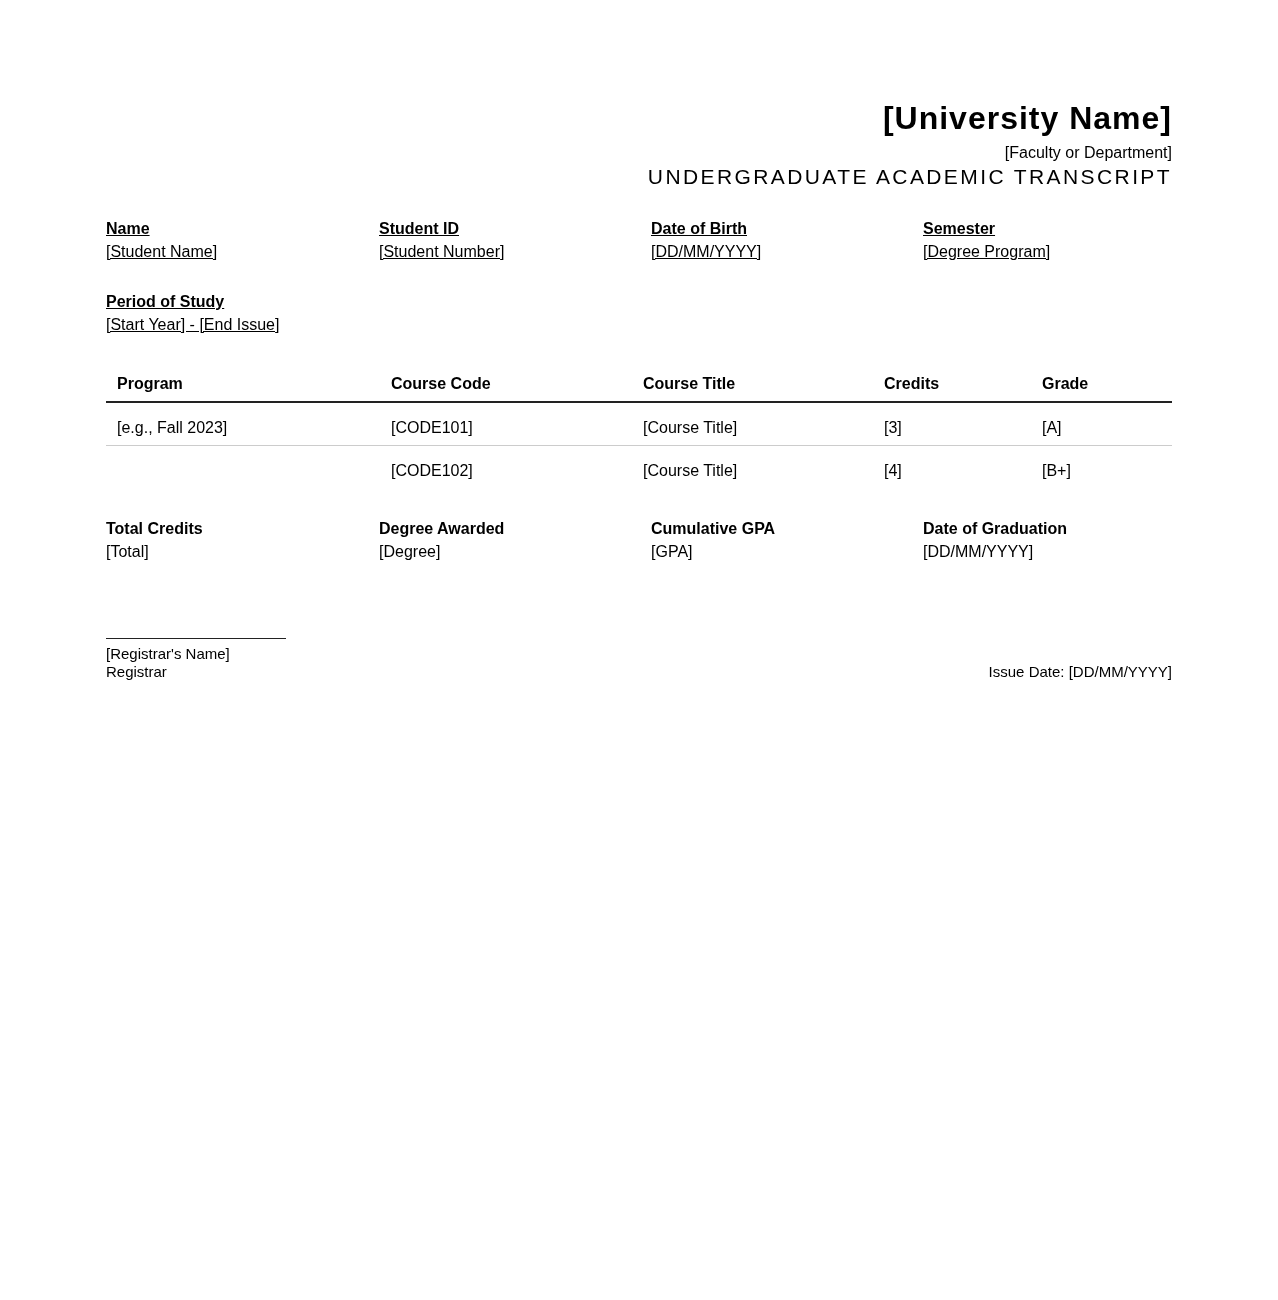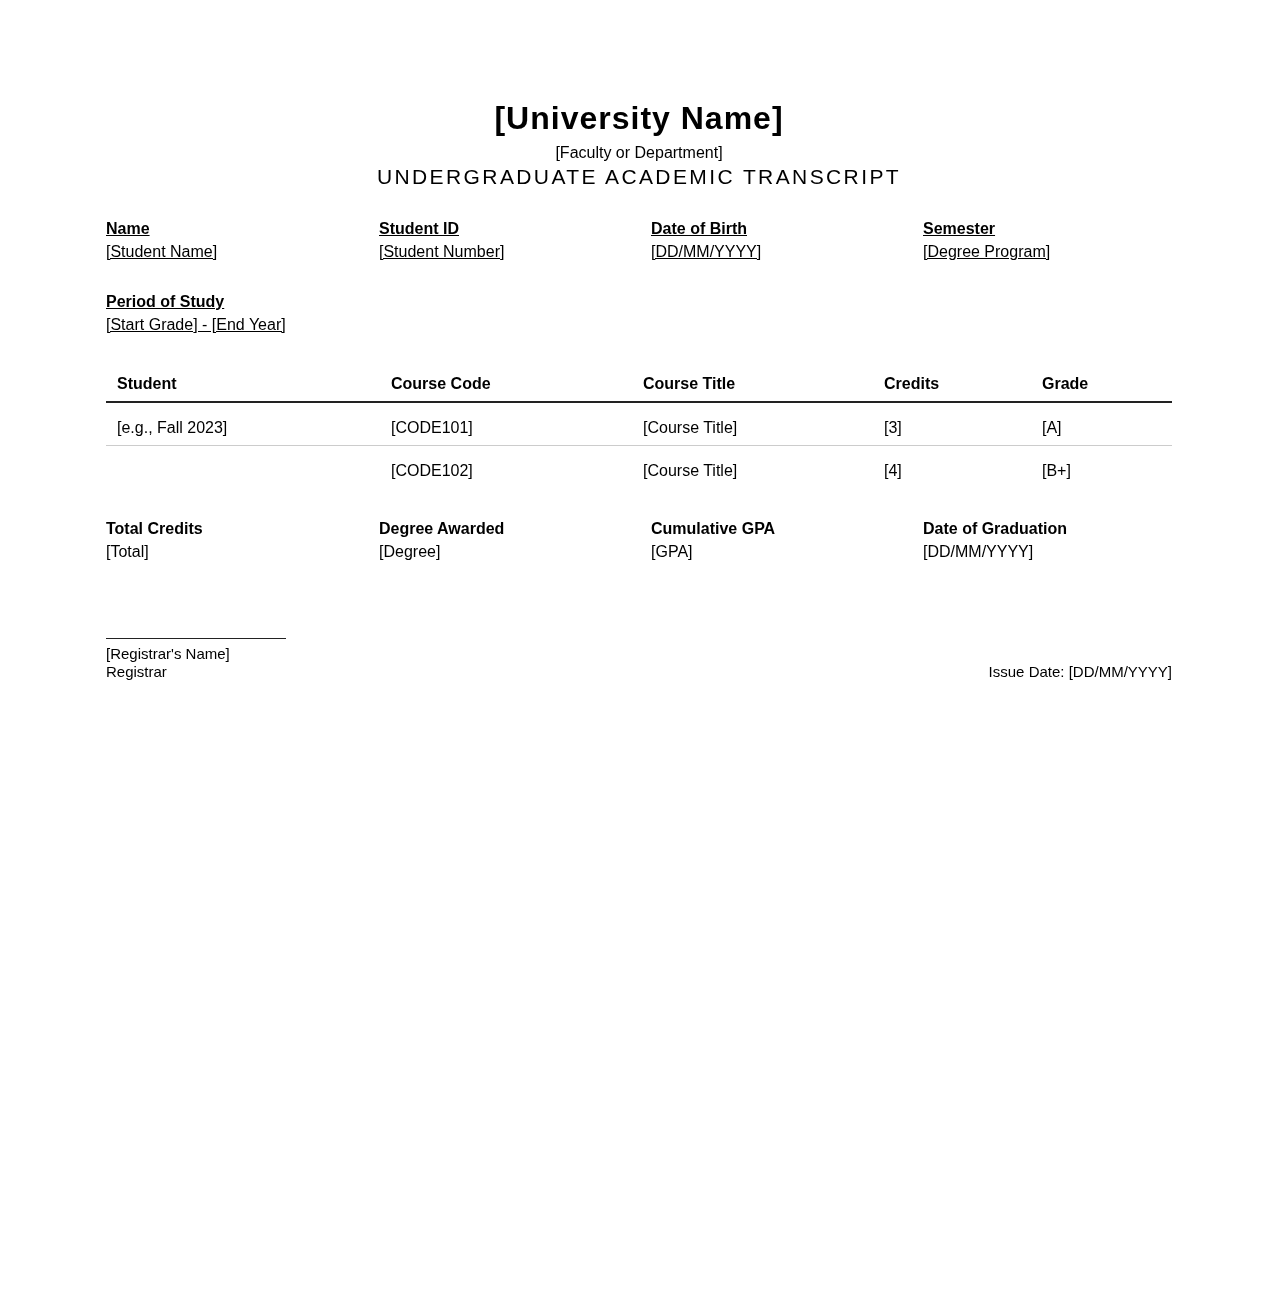--- a/index.html
+++ b/index.html
@@ -14,21 +14,21 @@
       height: 1300px;
       position: relative;
     }
     .page {
       position: absolute;
       left: 106px;
       top: 0;
       width: 1066px;
     }
     .header {
-      text-align: center;
+      text-align: right;
       padding-top: 99px;
     }
     .uni-name {
       font-size: 32px;
       font-weight: bold;
       letter-spacing: 1px;
       line-height: 38px;
       margin: 0;
     }
     .faculty {
@@ -133,28 +133,28 @@
     <div class="info-cell">
       <div class="label">Date of Birth</div>
       <div class="value">[DD/MM/YYYY]</div>
     </div>
     <div class="info-cell">
       <div class="label">Semester</div>
       <div class="value">[Degree Program]</div>
     </div>
     <div class="info-cell">
       <div class="label">Period of Study</div>
-      <div class="value">[Start Grade] - [End Year]</div>
+      <div class="value">[Start Year] - [End Issue]</div>
     </div>
   </div>
 
   <table class="courses">
     <thead>
       <tr>
-        <th class="col-sem">Student</th>
+        <th class="col-sem">Program</th>
         <th class="col-code">Course Code</th>
         <th class="col-title">Course Title</th>
         <th class="col-cred">Credits</th>
         <th>Grade</th>
       </tr>
     </thead>
     <tbody>
       <tr class="first">
         <td>[e.g., Fall 2023]</td>
         <td>[CODE101]</td>

